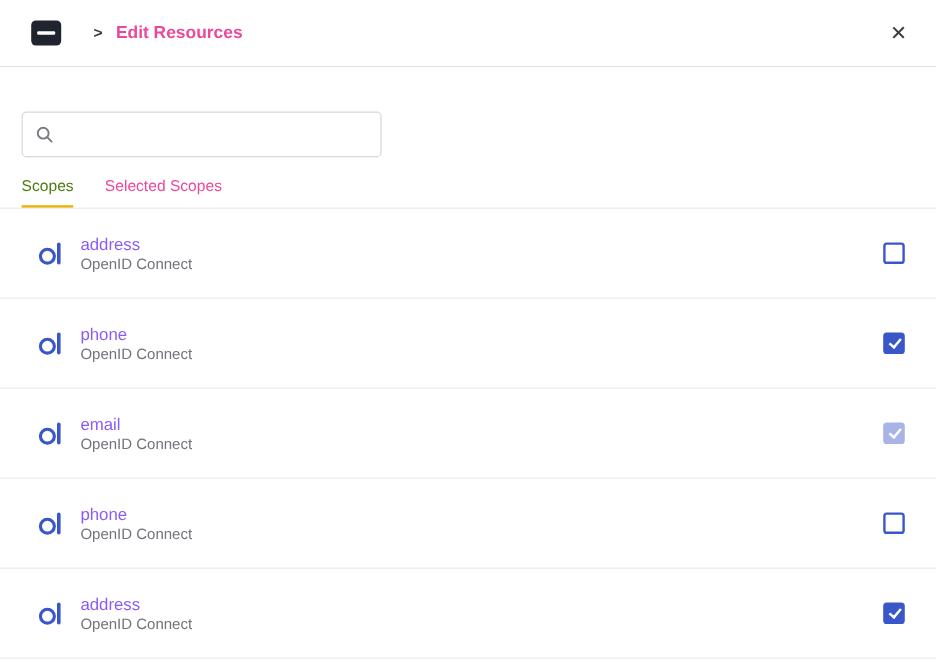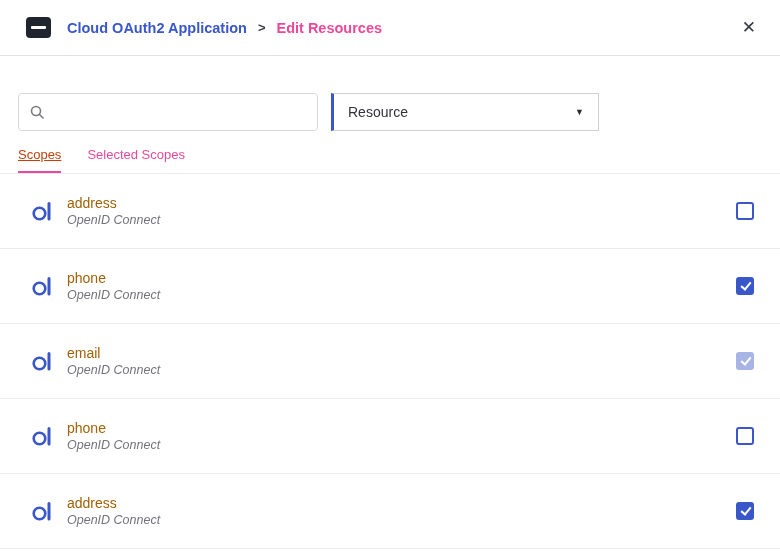--- a/index.html
+++ b/index.html
@@ -58,33 +58,33 @@
     border-left: 3px solid #3a57c9;
     display: flex; align-items: center; justify-content: space-between;
     padding: 0 14px; font-size: 14px; color: #33333b;
     background: #fff; cursor: pointer;
   }
   .caret { font-size: 9px; color: #2b2b38; }
 
   
   .tabs { display: flex; gap: 26px; padding: 16px 0 0 18px; font-size: 13px; }
   .tab { padding-bottom: 9px; cursor: pointer; color: #ec4899; }
-  .tab.active { color: #c2410c; border-bottom: 2px solid #ec4899; text-decoration: underline; }
+  .tab.active { color: #4d7c0f; border-bottom: 2px solid #eab308; }
 
   
   .list { border-top: 1px solid #ebebee; }
   .row {
     height: 75px;
     display: flex; align-items: center;
     padding: 0 26px 0 30px;
     border-bottom: 1px solid #ebebee;
   }
   .scope-icon { margin-right: 13px; display: flex; flex: 0 0 auto; }
-  .row-title { font-size: 14px; color: #a16207; }
-  .row-sub { font-size: 12.5px; color: #73737b; margin-top: 2px; font-style: italic; }
+  .row-title { font-size: 14px; color: #8b5cf6; }
+  .row-sub { font-size: 12.5px; color: #73737b; margin-top: 2px; }
   .checkbox {
     margin-left: auto;
     width: 18px; height: 18px;
     border: 2px solid #3a57c9; border-radius: 3px;
     position: relative; cursor: pointer;
     background: #fff; flex: 0 0 auto;
   }
   .checkbox.checked { background: #3a57c9; }
   .checkbox.checked::after {
     content: "";
@@ -93,37 +93,32 @@
     border: solid #ffffff; border-width: 0 2px 2px 0;
     transform: rotate(40deg);
   }
   .checkbox.disabled { background: #a9b4e6; border-color: #a9b4e6; cursor: default; }
 </style>
 </head>
 <body>
 
 <div class="header">
   <span class="app-icon"></span>
-  <a class="crumb-link">Cloud OAuth2 Application</a>
   <span class="crumb-sep">&gt;</span>
   <span class="crumb-title">Edit Resources</span>
   <span class="close-btn">✕</span>
 </div>
 
 <div class="filters">
   <div class="search-box">
     <svg width="16" height="16" viewBox="0 0 16 16">
       <circle cx="7" cy="7" r="4.5" fill="none" stroke="#7a7a82" stroke-width="1.6"></circle>
       <line x1="10.5" y1="10.5" x2="14" y2="14" stroke="#7a7a82" stroke-width="1.6" stroke-linecap="round"></line>
     </svg>
     <input class="search-input" placeholder="" style="">
-  </div>
-  <div class="select-box">
-    <span>Resource</span>
-    <span class="caret">▼</span>
   </div>
 </div>
 
 <div class="tabs">
   <div class="tab active">Scopes</div>
   <div class="tab">Selected Scopes</div>
 </div>
 
 <div class="list" id="scope-list">
   <div class="row">

